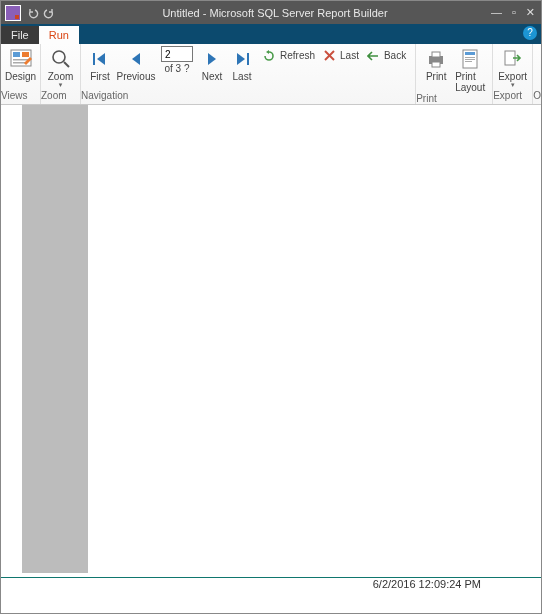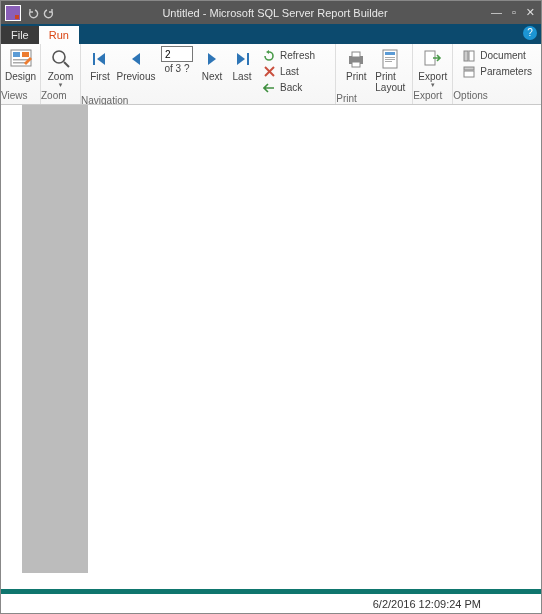--- a/index.html
+++ b/index.html
@@ -26,28 +26,28 @@
   
   .bigbtn { display: flex; flex-direction: column; align-items: center; justify-content: flex-start; width: 36px; padding-top: 2px; cursor: pointer; }
   .bigbtn .ic { height: 22px; display: flex; align-items: center; justify-content: center; }
   .bigbtn .lb { font-size: 10px; text-align: left; line-height: 11px; margin-top: 1px; color: #444; }
   .bigbtn .drop { font-size: 7px; color: #666; line-height: 6px; }
   
   .nav-mid { display: flex; flex-direction: column; align-items: center; justify-content: center; margin: 0 4px; }
   .nav-mid input { width: 32px; height: 16px; border: 1px solid #777; font-size: 10px; padding: 0 3px; }
   .nav-mid .of { font-size: 10px; color: #444; margin-top: 1px; }
   
-  .small-stack { display: flex; flex-direction: column; gap: 1px; padding: 2px 2px 0 2px; }
+  .small-stack { display: flex; flex-direction: row; gap: 1px; padding: 2px 2px 0 2px; }
   .smallbtn { display: flex; align-items: center; gap: 4px; height: 15px; padding: 0 3px; cursor: pointer; font-size: 10px; color: #444; }
   .smallbtn .sic { width: 14px; height: 14px; display: flex; align-items: center; justify-content: center; }
   
   .canvas-area { position: absolute; top: 104px; left: 1px; right: 1px; bottom: 20px; background: #fff; }
   .gray-panel { position: absolute; left: 20px; top: 0; width: 66px; height: 468px; background: #bcbcbc; }
   
-  .statusbar { position: absolute; bottom: 0; left: 0; right: 0; height: 24px; background: #fff; border-top: 5px solid #0f766e; display: flex; align-items: center; justify-content: flex-end; padding-right: 60px; font-size: 11px; color: #333; }
+  .statusbar { position: absolute; bottom: 0; left: 0; right: 0; height: 36px; background: #fff; border-top: 1px solid #0f766e; display: flex; align-items: flex-start; justify-content: flex-end; padding-right: 60px; font-size: 11px; color: #333; }
 </style>
 </head>
 <body>
 
 <div class="titlebar">
   <span class="appicon"></span>
   <div class="qat">
     <span>
         <svg width="12" height="12" viewBox="0 0 12 12">
           <path d="M8 3 A4 4 0 1 1 3 5" fill="none" stroke="#ccc" stroke-width="1.4"></path>

